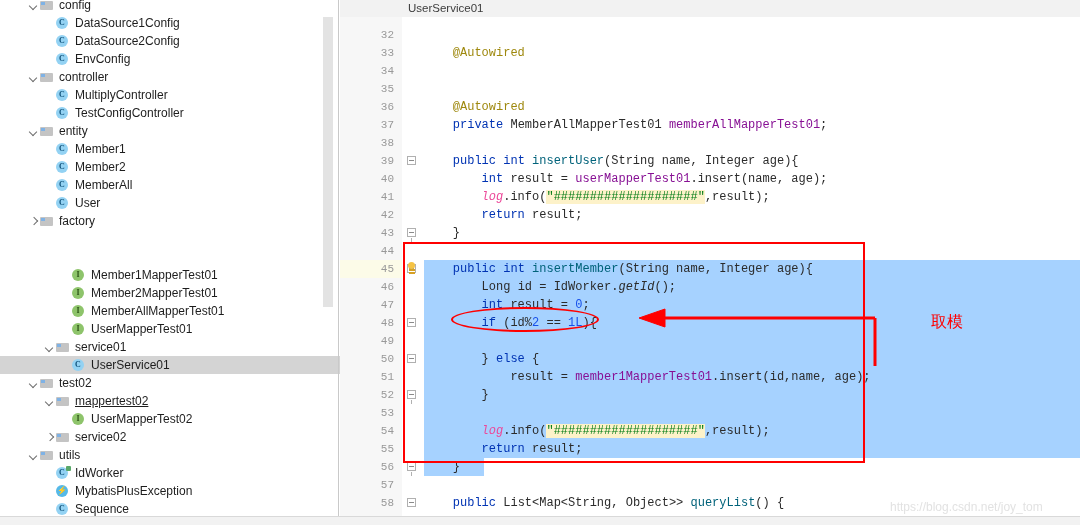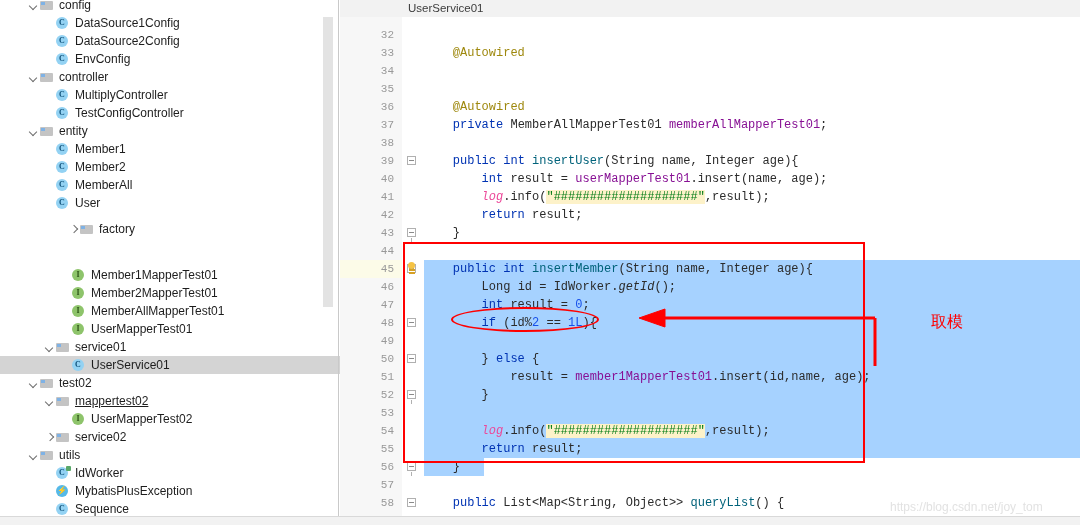--- a/index.html
+++ b/index.html
@@ -394,21 +394,21 @@
           </span>
           <span class="tree-label">MemberAll</span>
         </div>
         <div class="tree-row" style="top: 198px; padding-left: 44px; position: absolute; left: 0px; width: 340px;">
           <span class="arrow "></span>
           <span class="ico">
             <span class="badge cls">C</span>
           </span>
           <span class="tree-label">User</span>
         </div>
-        <div class="tree-row" style="top: 224px; padding-left: 28px; position: absolute; left: 0px; width: 340px; margin-left: 40px;">
+        <div class="tree-row" style="top: 216px; padding-left: 28px; position: absolute; left: 0px; width: 340px;">
           <span class="arrow right"></span>
           <span class="ico folder"></span>
           <span class="tree-label">factory</span>
         </div>
         <div class="tree-row" style="top: 270px; padding-left: 60px; position: absolute; left: 0px; width: 340px;">
           <span class="arrow "></span>
           <span class="ico">
             <span class="badge intf">I</span>
           </span>
           <span class="tree-label">Member1MapperTest01</span>

